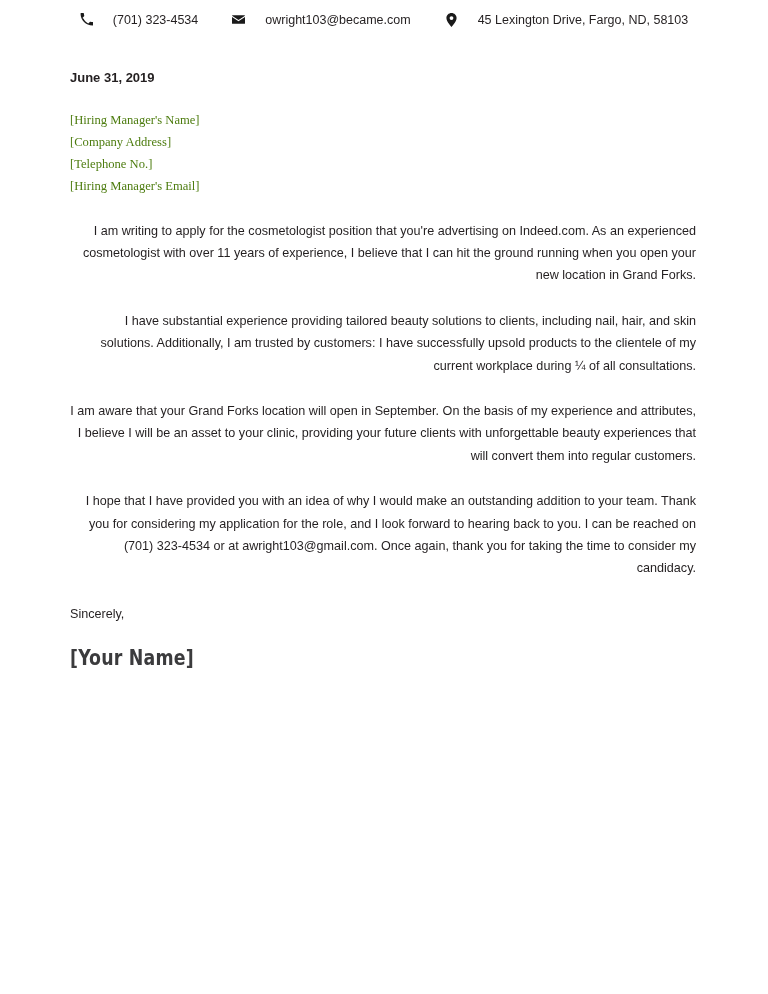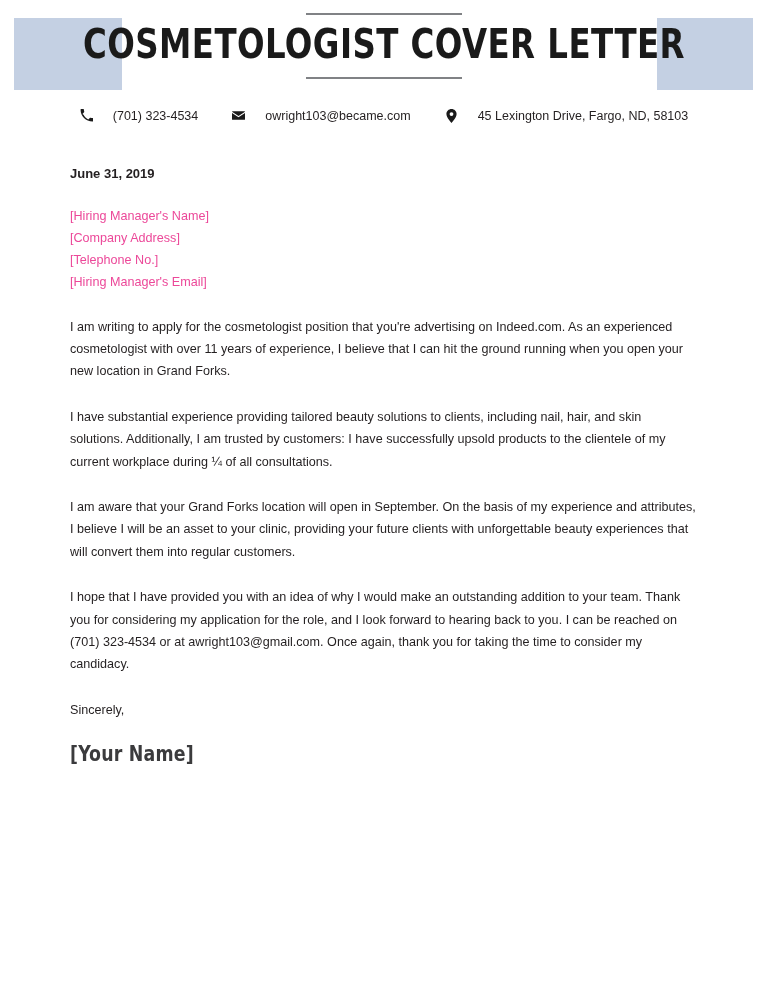--- a/index.html
+++ b/index.html
@@ -103,33 +103,34 @@
     color: #231f20;
   }
 
   .date {
     font-weight: 600;
     font-size: 13px;
     margin-bottom: 21px;
   }
 
   .recipient {
-    color: #ec4899;
+    color: #4d7c0f;
     margin-bottom: 22px;
+    font-family: Liberation Serif, serif;
   }
   .recipient div { line-height: 21.8px; }
 
   .salutation {
     font-weight: 600;
     margin-bottom: 18px;
   }
 
   .para {
     margin: 0 0 23px 0;
-    text-align: left;
+    text-align: right;
   }
 
   .closing {
     margin: 0 0 8px 0;
   }
 
   .signature {
     font-family: "DejaVu Sans Condensed", "Liberation Sans Narrow", "Liberation Sans", sans-serif;
     font-stretch: condensed;
     font-weight: 700;
@@ -140,30 +141,20 @@
     transform: scaleX(0.92);
     transform-origin: left center;
     margin-top: 18px;
   }
 </style>
 </head>
 <body>
 
 <div class="page">
 
-  <div class="header">
-    <div class="accent-block left"></div>
-    <div class="accent-block right"></div>
-
-    <div class="title-wrap">
-      <div class="rule top"></div>
-      <div class="doc-title">COSMETOLOGIST COVER LETTER</div>
-      <div class="rule bottom"></div>
-    </div>
-  </div>
 
   <div class="contact-bar">
 
     <div class="contact-item">
       <span class="ico">
         <svg width="13" height="13" viewBox="0 0 24 24" fill="#1a1a1a">
           <path d="M6.6 10.8c1.9 3.7 4.9 6.7 8.6 8.6l2.9-2.9c.4-.4.9-.5 1.3-.3 1.2.4 2.5.6 3.8.6.6 0 1 .4 1 1V22c0 .6-.4 1-1 1C10.8 23 1 13.2 1 1c0-.6.4-1 1-1h4.2c.6 0 1 .4 1 1 0 1.3.2 2.6.6 3.8.1.4 0 .9-.3 1.3l-2.9 2.9z"></path>
         </svg>
       </span>
       <span>(701) 323-4534</span>

